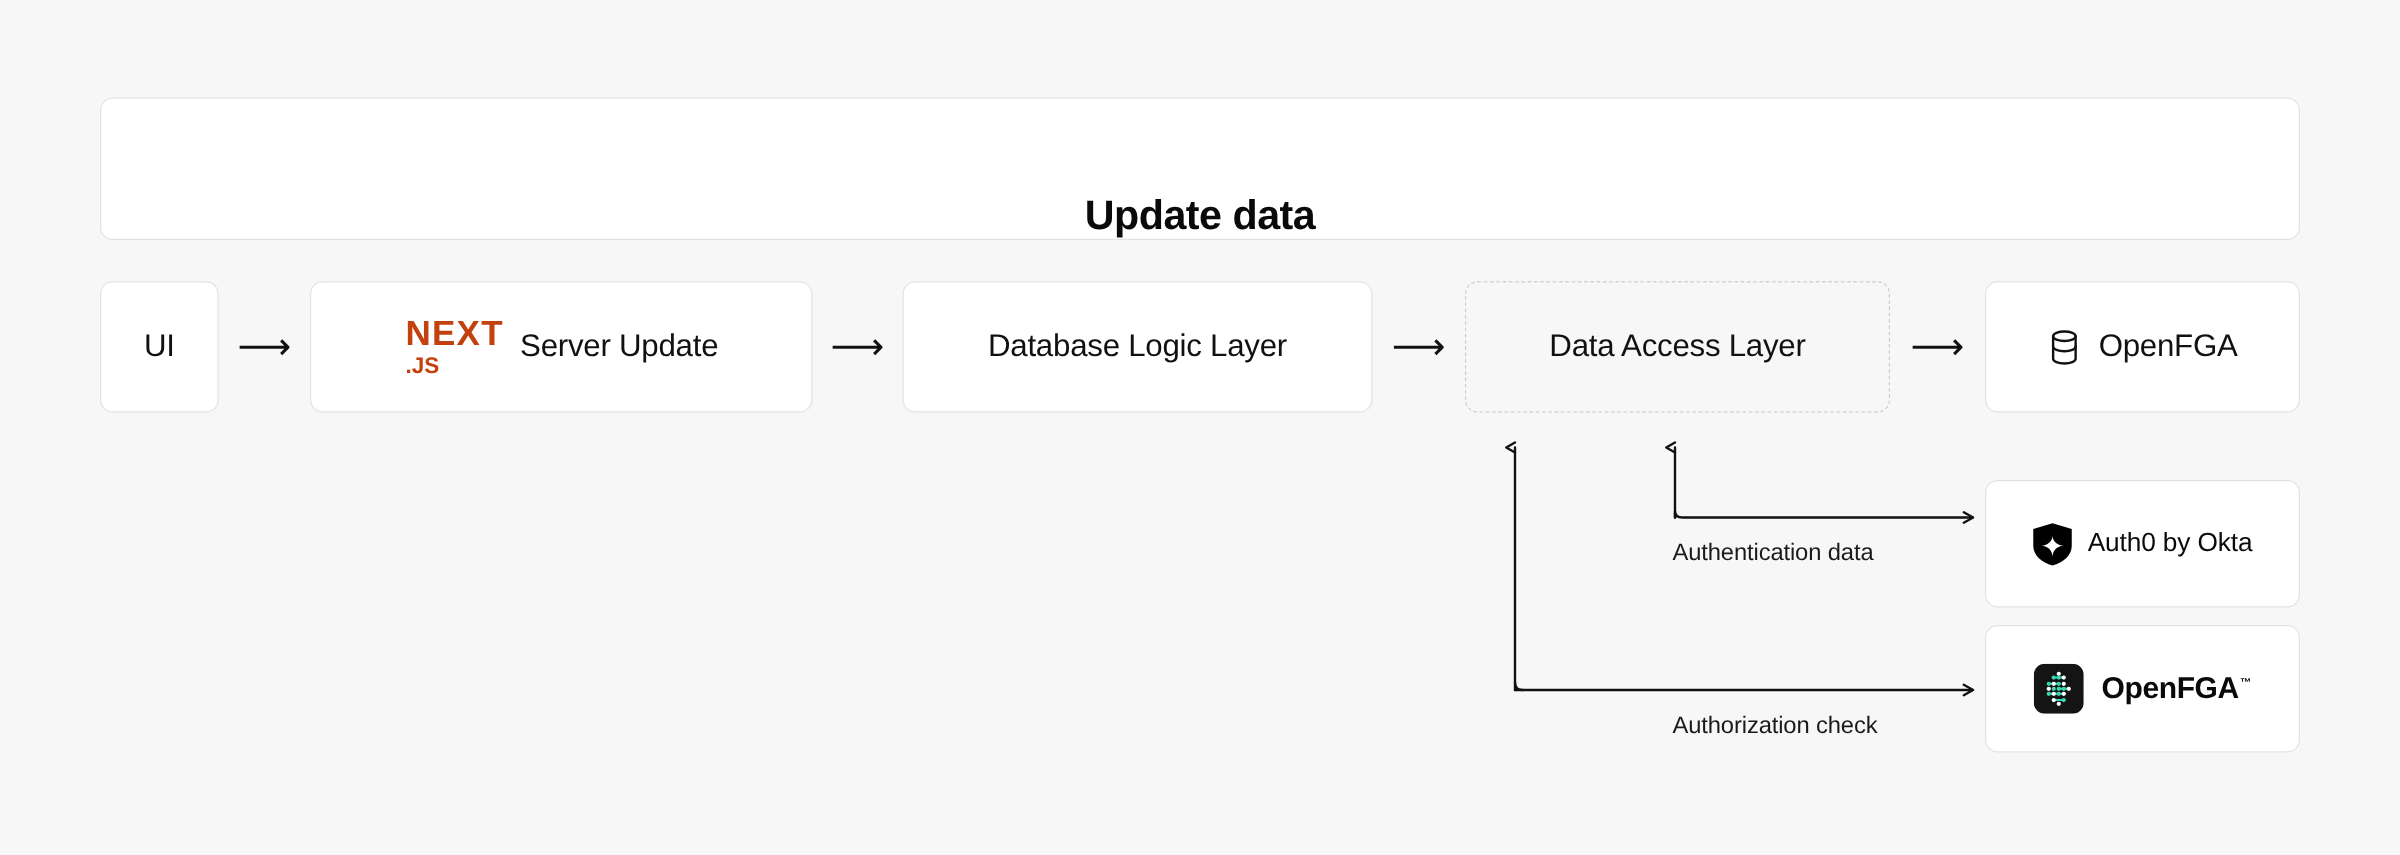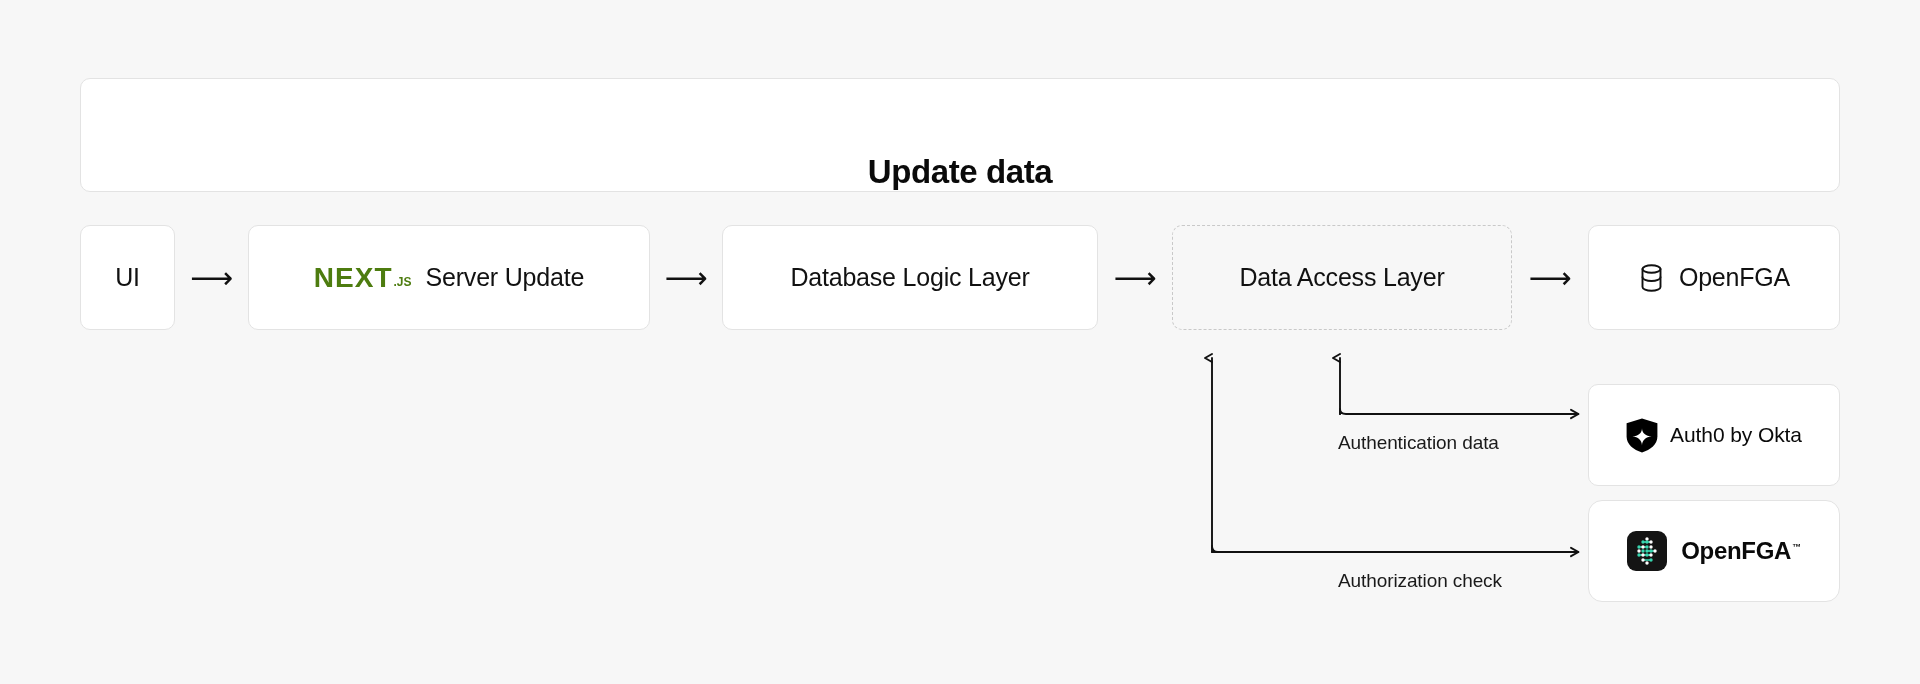--- a/index.html
+++ b/index.html
@@ -72,21 +72,21 @@
 
   
   #node-ui           { left: 80px;   top: 225px; width: 95px;  height: 105px; }
   #node-server-action{ left: 248px;  top: 225px; width: 402px; height: 105px; }
   #node-business     { left: 722px;  top: 225px; width: 376px; height: 105px; }
   #node-data-access  { left: 1172px; top: 225px; width: 340px; height: 105px; }
   #node-database     { left: 1588px; top: 225px; width: 252px; height: 105px; }
 
   
   #node-auth0        { left: 1588px; top: 384px; width: 252px; height: 102px; gap: 12px; }
-  #node-openfga      { left: 1588px; top: 500px; width: 252px; height: 102px; border-radius: 14px; }
+  #node-openfga      { left: 1588px; top: 500px; width: 252px; height: 102px; }
 
   
   .h-arrow {
     position: absolute;
     top: 262px;
     height: 32px;
     display: flex;
     align-items: center;
     justify-content: center;
     font-size: 30px;
@@ -99,25 +99,26 @@
   #arrow-business-data  { left: 1098px; width: 74px; }
   #arrow-data-database  { left: 1512px; width: 76px; }
 
   
   .nextjs-mark {
     display: inline-flex;
     align-items: baseline;
     font-weight: 700;
     letter-spacing: 1px;
     font-size: 28px;
-    color: #4d7c0f;
+    color: #c2410c;
+    flex-direction: column;
   }
   .nextjs-mark .nx-n { font-family: "Liberation Sans", sans-serif; }
   .nextjs-mark .nx-js {
-    font-size: 12px;
+    font-size: 18px;
     font-weight: 700;
     letter-spacing: 0;
     margin-left: 1px;
     position: relative;
     top: -1px;
   }
 
   
   .icon {
     display: inline-flex;

